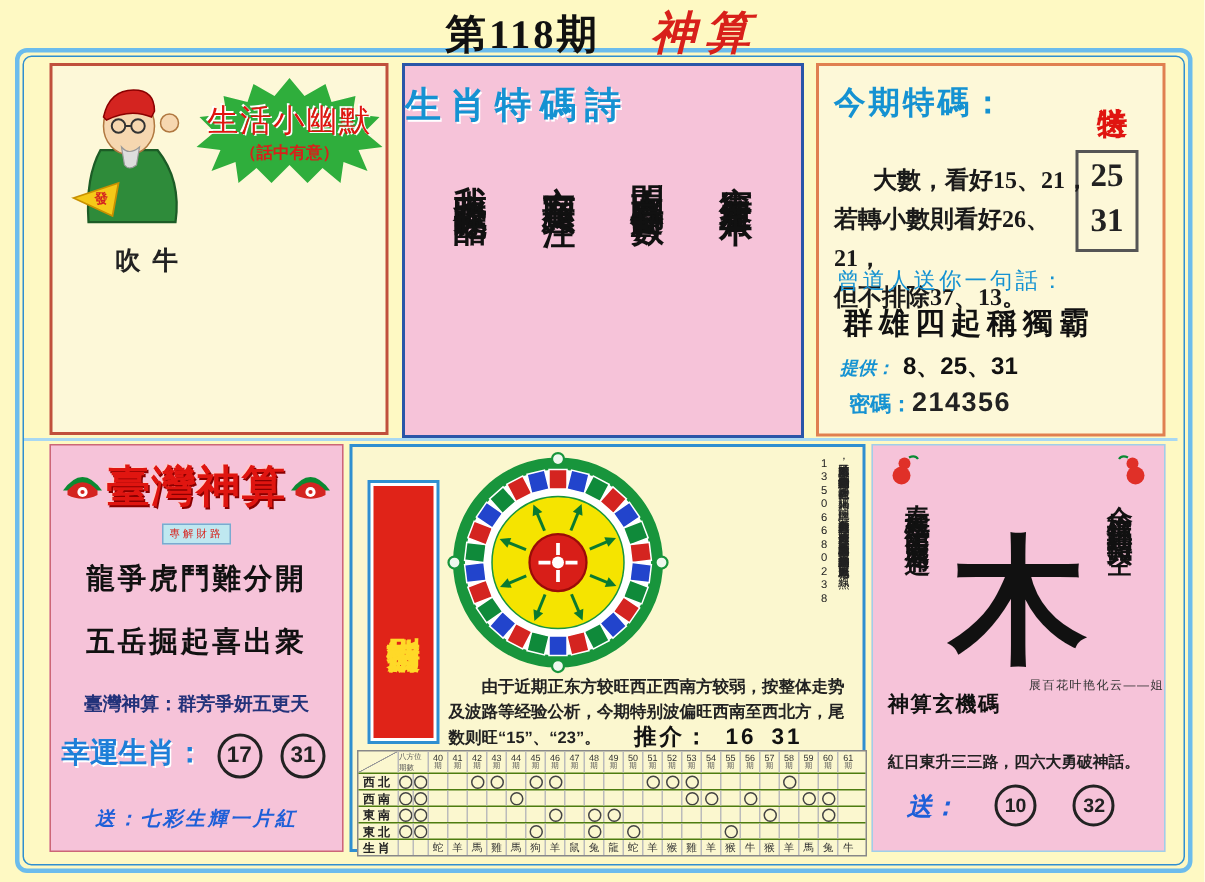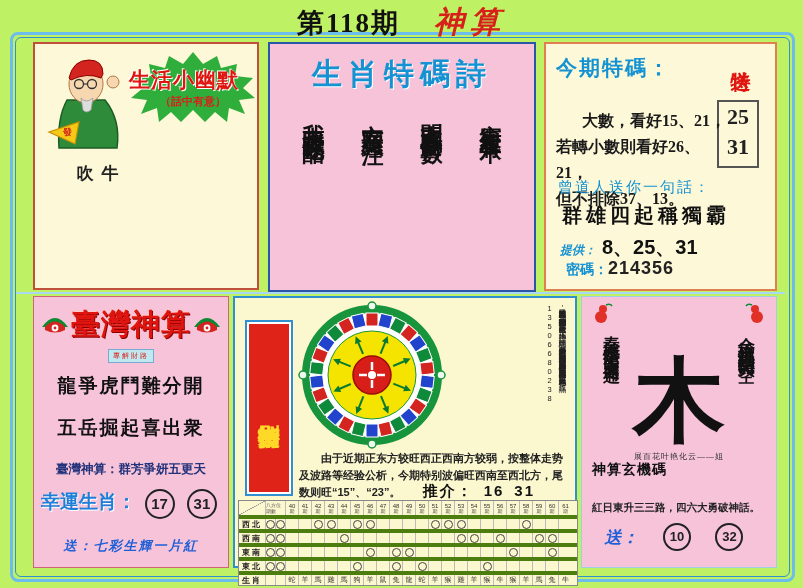--- a/index.html
+++ b/index.html
@@ -1,64 +1,64 @@
 <!DOCTYPE html>
 <html><head>
 <meta charset="utf-8">
 <style>
   html,body{margin:0;padding:0;background:#fff;}
-  .page{position:relative;width:803px;height:588px;background:#bef264;overflow:hidden;
+  .page{position:relative;width:803px;height:588px;background:#fef9c3;overflow:hidden;
         font-family:"Liberation Sans",sans-serif;}
   
   .hdr{position:absolute;top:2px;left:0;width:100%;text-align:center;z-index:5;}
   .hdr .issue{font-family:"Liberation Serif",serif;font-weight:bold;font-size:27px;color:#111;letter-spacing:2px;}
   .hdr .brand{font-family:"Liberation Serif",serif;font-weight:bold;font-style:italic;
               font-size:30px;color:#d8201a;margin-left:34px;letter-spacing:6px;}
   
   .frame{position:absolute;left:10px;top:32px;width:779px;height:544px;border:3px solid #6cbcec;border-radius:8px;}
   .frame .inner{position:absolute;left:2px;top:2px;right:2px;bottom:2px;border:1px solid #2f8fd0;border-radius:6px;}
   .row-divider{position:absolute;left:16px;top:292px;width:769px;height:2px;background:#a8d8f2;}
   
   .panel{position:absolute;box-sizing:border-box;}
   .vtext{writing-mode:vertical-rl;text-orientation:upright;}
   
   .pA{left:33px;top:42px;width:226px;height:248px;background:#fdf8d8;border:2px solid #c0503c;}
   .pA .cartoon{position:absolute;left:4px;top:4px;}
   .burstwrap{position:absolute;left:94px;top:6px;width:128px;height:74px;}
   .burstwrap svg{position:absolute;left:0;top:0;}
-  .humor-title{position:absolute;left:0;top:16px;width:100%;text-align:left;
-     font-size:21px;font-weight:bold;color:#e01510;letter-spacing:1px;
+  .humor-title{position:absolute;left:0;top:16px;width:100%;text-align:center;
+     font-size:21px;font-weight:normal;color:#e01510;letter-spacing:1px;
      text-shadow:1px 1px 0 #fff,-1px -1px 0 #fff;}
   .humor-sub{position:absolute;left:0;top:44px;width:100%;text-align:center;font-size:11px;color:#d8201a;font-weight:bold;}
   .story-title{position:absolute;left:0;top:118px;width:60%;text-align:center;
      font-family:"Liberation Serif",serif;font-weight:bold;font-size:17px;color:#222;letter-spacing:8px;}
   .story{position:absolute;left:10px;top:140px;width:204px;font-size:12px;line-height:1.75;color:#222;text-indent:2em;}
   
   .pB{left:268px;top:42px;width:268px;height:250px;background:#f6c3d9;border:2px solid #2a56a8;}
-  .poem-title{position:absolute;top:10px;left:0;width:100%;text-align:center;font-size:30px;font-weight:bold;
+  .poem-title{position:absolute;top:10px;left:0;width:100%;text-align:left;font-size:24px;font-weight:bold;
       color:#1592d2;letter-spacing:6px;text-shadow:1px 1px 0 #fff;}
   .poemwrap{position:absolute;left:14px;right:14px;top:62px;bottom:12px;display:flex;
       flex-direction:row-reverse;justify-content:space-around;}
   .pline{writing-mode:vertical-rl;text-orientation:upright;font-family:"Liberation Serif",serif;
       font-weight:bold;font-size:22px;color:#111;letter-spacing:3px;}
   
   .pC{left:544px;top:42px;width:233px;height:249px;background:#fdf8d8;border:2px solid #e08050;}
   .pC .title{position:absolute;left:10px;top:10px;font-size:21px;font-weight:bold;color:#1592d2;letter-spacing:2px;}
   .pC .gift-label{position:absolute;right:22px;top:12px;width:24px;font-size:20px;font-weight:bold;color:#e01510;line-height:24px;}
   .pC .giftbox{position:absolute;right:16px;top:56px;width:38px;height:64px;border:2px solid #555;
        text-align:center;font-family:"Liberation Serif",serif;font-weight:bold;font-size:22px;color:#222;line-height:30px;}
   .pC .body{position:absolute;left:10px;top:64px;width:172px;font-family:"Liberation Serif",serif;
        font-weight:bold;font-size:16px;color:#1a1a1a;line-height:26px;}
   .pC .body .ind{padding-left:26px;}
   .pC .quote-label{position:absolute;left:12px;top:134px;font-size:15px;font-weight:normal;color:#1592d2;letter-spacing:2px;}
   .pC .quote{position:absolute;left:16px;top:158px;font-family:"Liberation Serif",serif;font-weight:bold;
        font-size:20px;color:#111;letter-spacing:4px;}
   .pC .prov{position:absolute;left:14px;top:190px;font-size:13px;}
   .pC .prov .lb{color:#1592d2;font-style:italic;font-weight:bold;font-size:12px;}
-  .pC .prov .vl{color:#111;font-weight:bold;font-size:20px;margin-left:6px;}
+  .pC .prov .vl{color:#111;font-weight:bold;font-size:16px;margin-left:6px;}
   .pC .pass{position:absolute;left:20px;top:214px;font-size:14px;}
   .pC .pass .lb{color:#1592d2;font-weight:bold;}
   .pC .pass .vl{color:#222;font-weight:bold;font-size:18px;letter-spacing:1px;}
   
   .pD{left:33px;top:296px;width:196px;height:272px;background:#f6c3d9;border:1px solid #cc6677;}
   .pD .trow{position:absolute;top:8px;left:0;width:100%;display:flex;justify-content:center;align-items:center;gap:2px;}
   .tw-title{font-size:29px;font-weight:bold;color:#e01510;letter-spacing:1px;
        text-shadow:1px 1px 0 #8a0000,-1px -1px 0 #ffc8c8;}
   .tw-tag{position:absolute;left:50%;top:52px;transform:translateX(-50%);background:#bfe8f0;border:1px solid #7aaad0;
        font-size:7px;color:#d8201a;padding:1px 4px;letter-spacing:2px;}
@@ -79,21 +79,21 @@
   .banner-in{width:100%;height:100%;background:#e02318;display:flex;flex-direction:column;align-items:center;
        justify-content:space-around;font-size:22px;font-weight:bold;color:#ffd928;}
   .wheel{position:absolute;left:62px;top:2px;}
   .sidetext{position:absolute;right:6px;top:6px;width:104px;height:146px;writing-mode:vertical-rl;
        text-orientation:upright;font-size:7.5px;line-height:13px;color:#222;overflow:hidden;}
   .analysis{position:absolute;left:64px;top:152px;width:272px;font-size:11px;font-weight:bold;color:#222;
        line-height:17px;text-indent:2em;}
   .recommend{position:absolute;right:40px;top:184px;font-size:15px;font-weight:bold;color:#111;letter-spacing:2px;}
   .recommend b{margin-left:10px;}
   .wtable{position:absolute;left:3px;top:202px;width:338px;border:1px solid #888;background:#fbf7cf;}
-  .trowt{display:flex;border-bottom:4px solid #4d7c0f;}
+  .trowt{display:flex;border-bottom:1px solid #4d7c0f;}
   .trowt:last-child{border-bottom:none;}
   .tc{border-right:1px solid #bbb;box-sizing:border-box;overflow:hidden;display:flex;align-items:center;justify-content:center;}
   .tc:last-child{border-right:none;}
   .tc.lab{width:27px;font-size:8px;font-weight:bold;color:#222;letter-spacing:2px;}
   .tc.corner{background:linear-gradient(to bottom right,transparent 48%,#999 49%,#999 51%,transparent 52%);}
   .tc.lead8{width:20px;font-size:5px;color:#555;}
   .tc.lead{width:10px;}
   .tc.per{width:13px;flex-direction:column;line-height:1;}
   .tc.per i{font-style:normal;font-size:6px;color:#333;}
   .tc.per em{font-style:normal;font-size:5px;color:#555;}
@@ -104,21 +104,21 @@
   .zo{font-size:7px;color:#333;}
   
   .pF{left:581px;top:296px;width:196px;height:272px;background:#f6c3d9;border:1px solid #9fcfe8;}
   .gourd{position:absolute;top:5px;}
   .gourd.l{left:8px;} .gourd.r{right:8px;}
   .coupl{position:absolute;top:26px;font-family:"Liberation Serif",serif;font-weight:bold;font-size:17px;
        color:#111;letter-spacing:5px;}
   .coupl.r{right:18px;} .coupl.l{left:18px;}
   .bigchar{position:absolute;left:0;top:42px;width:100%;text-align:center;font-family:"Liberation Serif",serif;
        font-weight:bold;font-size:92px;color:#111;}
-  .smallnote{position:absolute;left:0;top:154px;width:100%;text-align:center;font-size:8px;color:#333;letter-spacing:1px;}
+  .smallnote{position:absolute;left:0;top:154px;width:100%;text-align:right;font-size:8px;color:#333;letter-spacing:1px;}
   .pF .t2{position:absolute;left:10px;top:164px;font-size:14px;font-weight:bold;color:#111;letter-spacing:1px;}
   .pF .ln{position:absolute;left:10px;top:204px;font-size:10.5px;font-weight:bold;color:#222;}
   .pF .gift{position:absolute;left:0;top:226px;width:100%;text-align:center;}
   .pF .gift .lb{font-size:17px;font-weight:bold;font-style:italic;color:#1e5fd8;margin-right:10px;vertical-align:middle;}
   .pF .gift .circ{width:24px;height:24px;line-height:23px;font-size:13px;margin:0 10px;}
 </style>
 </head>
 <body>
 
 <div class="page">

